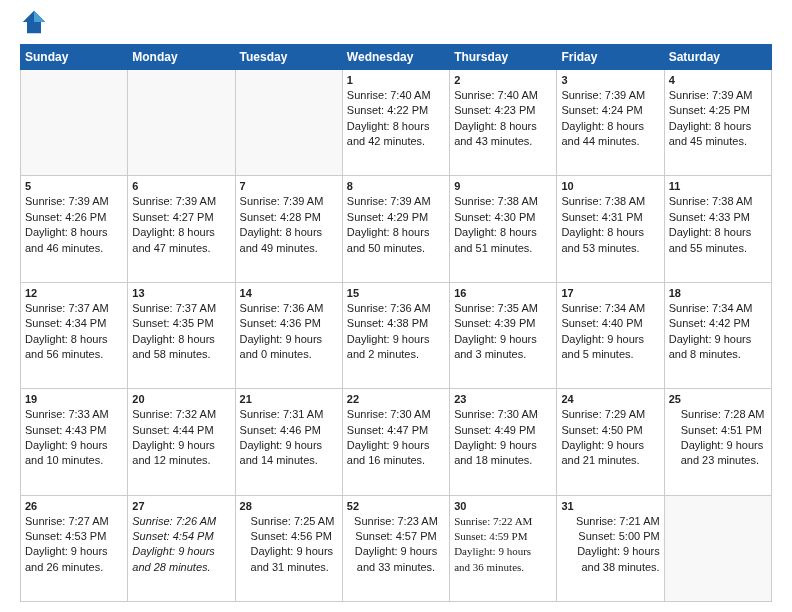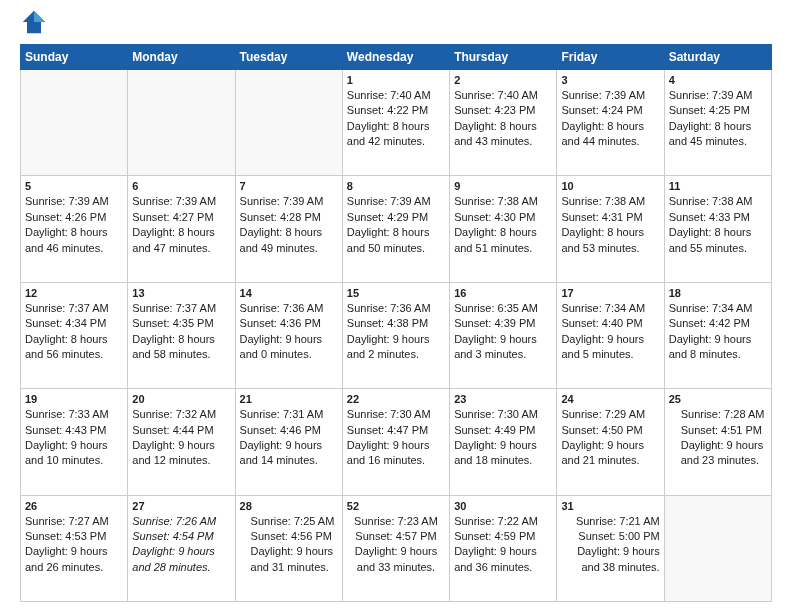--- a/index.html
+++ b/index.html
@@ -245,21 +245,21 @@
           </td>
           <td>
             <span class="day-num">15</span>
             <div class="cell-content" style="white-space: pre-line;">Sunrise: 7:36 AM
 Sunset: 4:38 PM
 Daylight: 9 hours
 and 2 minutes.</div>
           </td>
           <td>
             <span class="day-num">16</span>
-            <div class="cell-content" style="white-space: pre-line;">Sunrise: 6:35 AM
+            <div class="cell-content" style="white-space: pre-line;">Sunrise: 7:35 AM
 Sunset: 4:39 PM
 Daylight: 9 hours
 and 3 minutes.</div>
           </td>
           <td>
             <span class="day-num">17</span>
             <div class="cell-content" style="white-space: pre-line;">Sunrise: 7:34 AM
 Sunset: 4:40 PM
 Daylight: 9 hours
 and 5 minutes.</div>
@@ -347,21 +347,21 @@
           </td>
           <td>
             <span class="day-num">52</span>
             <div class="cell-content" style="white-space: pre-line; text-align: center;">Sunrise: 7:23 AM
 Sunset: 4:57 PM
 Daylight: 9 hours
 and 33 minutes.</div>
           </td>
           <td>
             <span class="day-num">30</span>
-            <div class="cell-content" style="white-space: pre-line;">Sunrise: 7:22 AM
+            <div class="cell-content" style="white-space: pre-line; font-family: Liberation Serif, serif;">Sunrise: 7:22 AM
 Sunset: 4:59 PM
 Daylight: 9 hours
 and 36 minutes.</div>
           </td>
           <td>
             <span class="day-num">31</span>
             <div class="cell-content" style="white-space: pre-line; text-align: right;">Sunrise: 7:21 AM
 Sunset: 5:00 PM
 Daylight: 9 hours
 and 38 minutes.</div>

